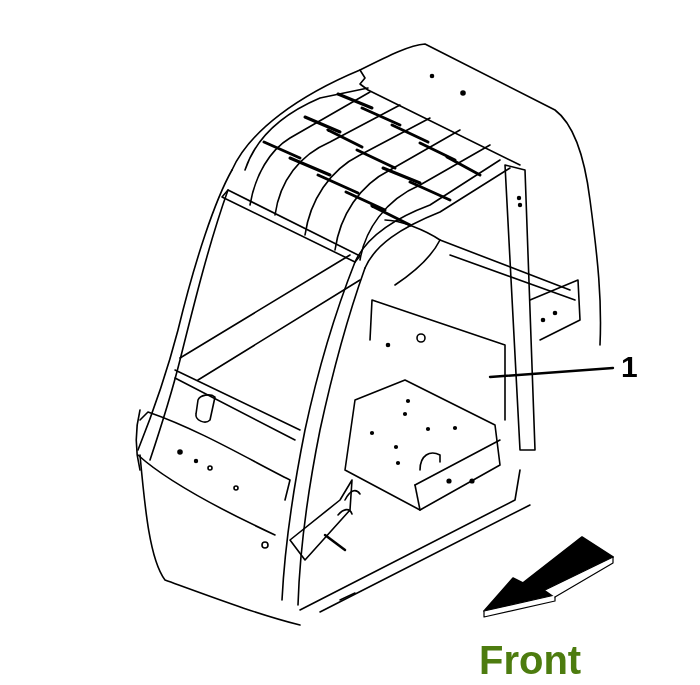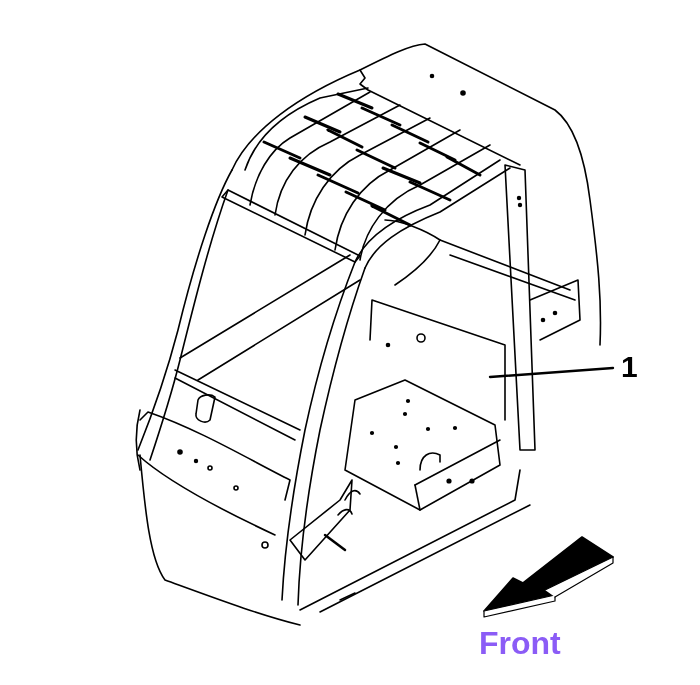--- a/index.html
+++ b/index.html
@@ -1,19 +1,19 @@
 <!DOCTYPE html>
 <html><head>
 <meta charset="utf-8">
 <style>
   html, body { margin:0; padding:0; background:#ffffff; }
   body { width:700px; height:685px; position:relative; overflow:hidden; font-family:"Liberation Sans", sans-serif; }
   #drawing { position:absolute; left:0; top:0; width:700px; height:685px; }
   .callout-label { position:absolute; left:621px; top:352px; font-size:30px; font-weight:bold; color:#000; line-height:1; }
-  .front-label { position:absolute; left:479px; top:627px; font-size:32px; font-weight:bold; color:#8b5cf6; line-height:1; }
+  .front-label { position:absolute; left:479px; top:640px; font-size:40px; font-weight:bold; color:#4d7c0f; line-height:1; }
 </style>
 </head>
 <body>
 
 <svg id="drawing" viewBox="0 0 700 685" xmlns="http://www.w3.org/2000/svg" fill="none" stroke="#000" stroke-width="1.6" stroke-linejoin="round" stroke-linecap="round">
 
   <path d="M232 170 C250 130, 300 95, 360 70 C390 55, 410 45, 425 44 L555 110 C575 125, 585 160, 590 200 C598 260, 602 300, 600 345"></path>
   <path d="M232 170 C215 200, 195 260, 178 330 C165 380, 150 420, 138 450"></path>
 
   <path d="M360 70 L365 78 L360 84 L368 90 L520 165"></path>

